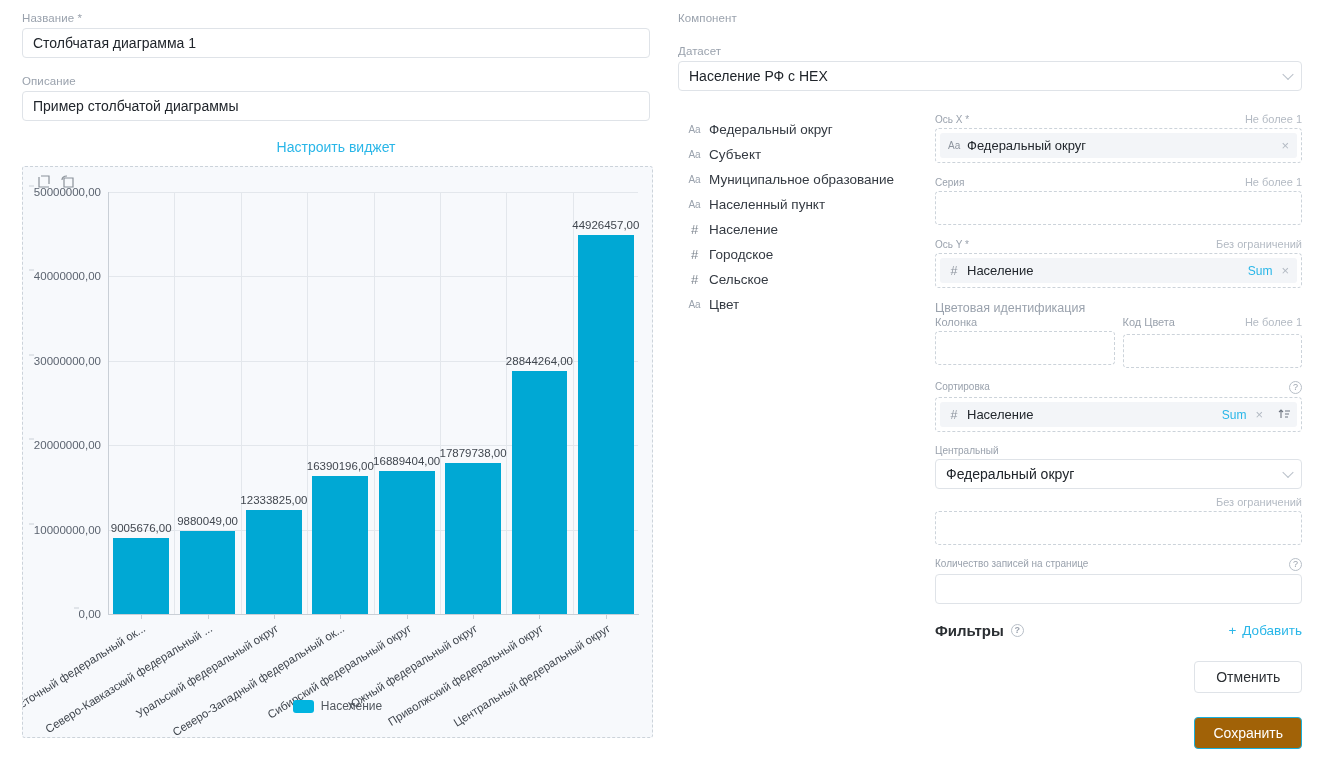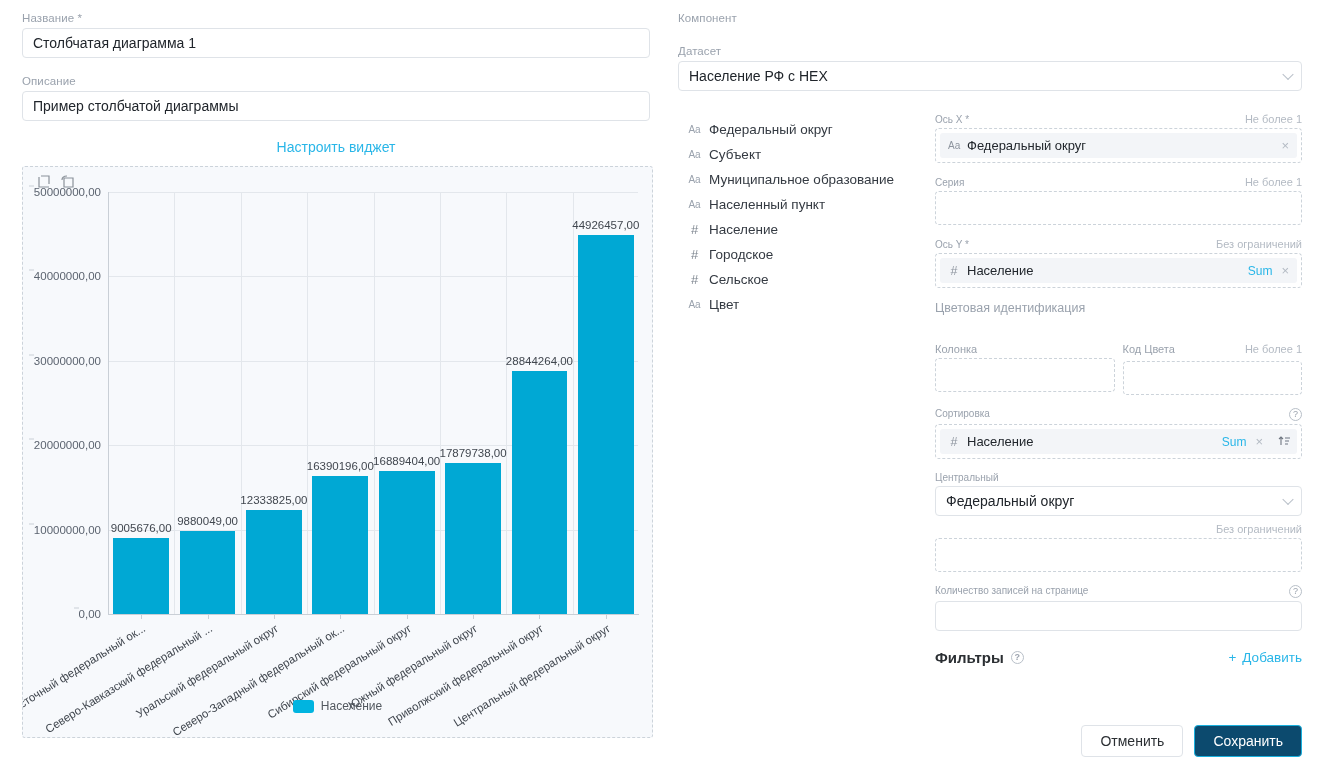--- a/index.html
+++ b/index.html
@@ -283,21 +283,21 @@
     align-items: center; justify-content: center;
     width: 13px; height: 13px;
     border: 1px solid #b8bfc8;
     border-radius: 50%;
     font-size: 9px;
     color: #9aa2ad;
     line-height: 1;
   }
   .two-col { display: flex; gap: 8px; }
   .two-col > div { flex: 1; }
-  .sub-label { font-size: 11px; color: #9aa2ad; margin-bottom: 3px; margin-top: 27px; }
+  .sub-label { font-size: 11px; color: #9aa2ad; margin-bottom: 3px; }
   .group-title { font-size: 12.5px; color: #9aa2ad; margin-bottom: 1px; }
 
   .filters-row {
     display: flex;
     align-items: center;
     justify-content: space-between;
     margin-top: 18px;
   }
   .filters-title {
     font-size: 15px;
@@ -307,36 +307,36 @@
   }
   .add-link {
     color: #29b6e8;
     font-size: 13.5px;
     display: flex; align-items: center; gap: 6px;
     cursor: pointer;
   }
 
   .footer {
     position: absolute;
-    right: 28px; bottom: 18px;
-    display: flex; gap: 11px;
+    right: 28px; bottom: 26px;
+    display: flex; gap: 24px; flex-direction: column;
   }
   .btn {
     height: 32px;
     border-radius: 4px;
     font-size: 14px;
     padding: 0 18px;
     cursor: pointer;
     border: 1px solid #dfe3e8;
     background: #fff;
     color: #2b2f33;
     font-family: "Liberation Sans", sans-serif;
   }
   .btn.primary {
-    background: #0c4a6e;
+    background: #a16207;
     border-color: #19b0dd;
     color: #fff;
   }
 </style>
 </head>
 <body>
 
 <div class="left-col">
 
   <div>

